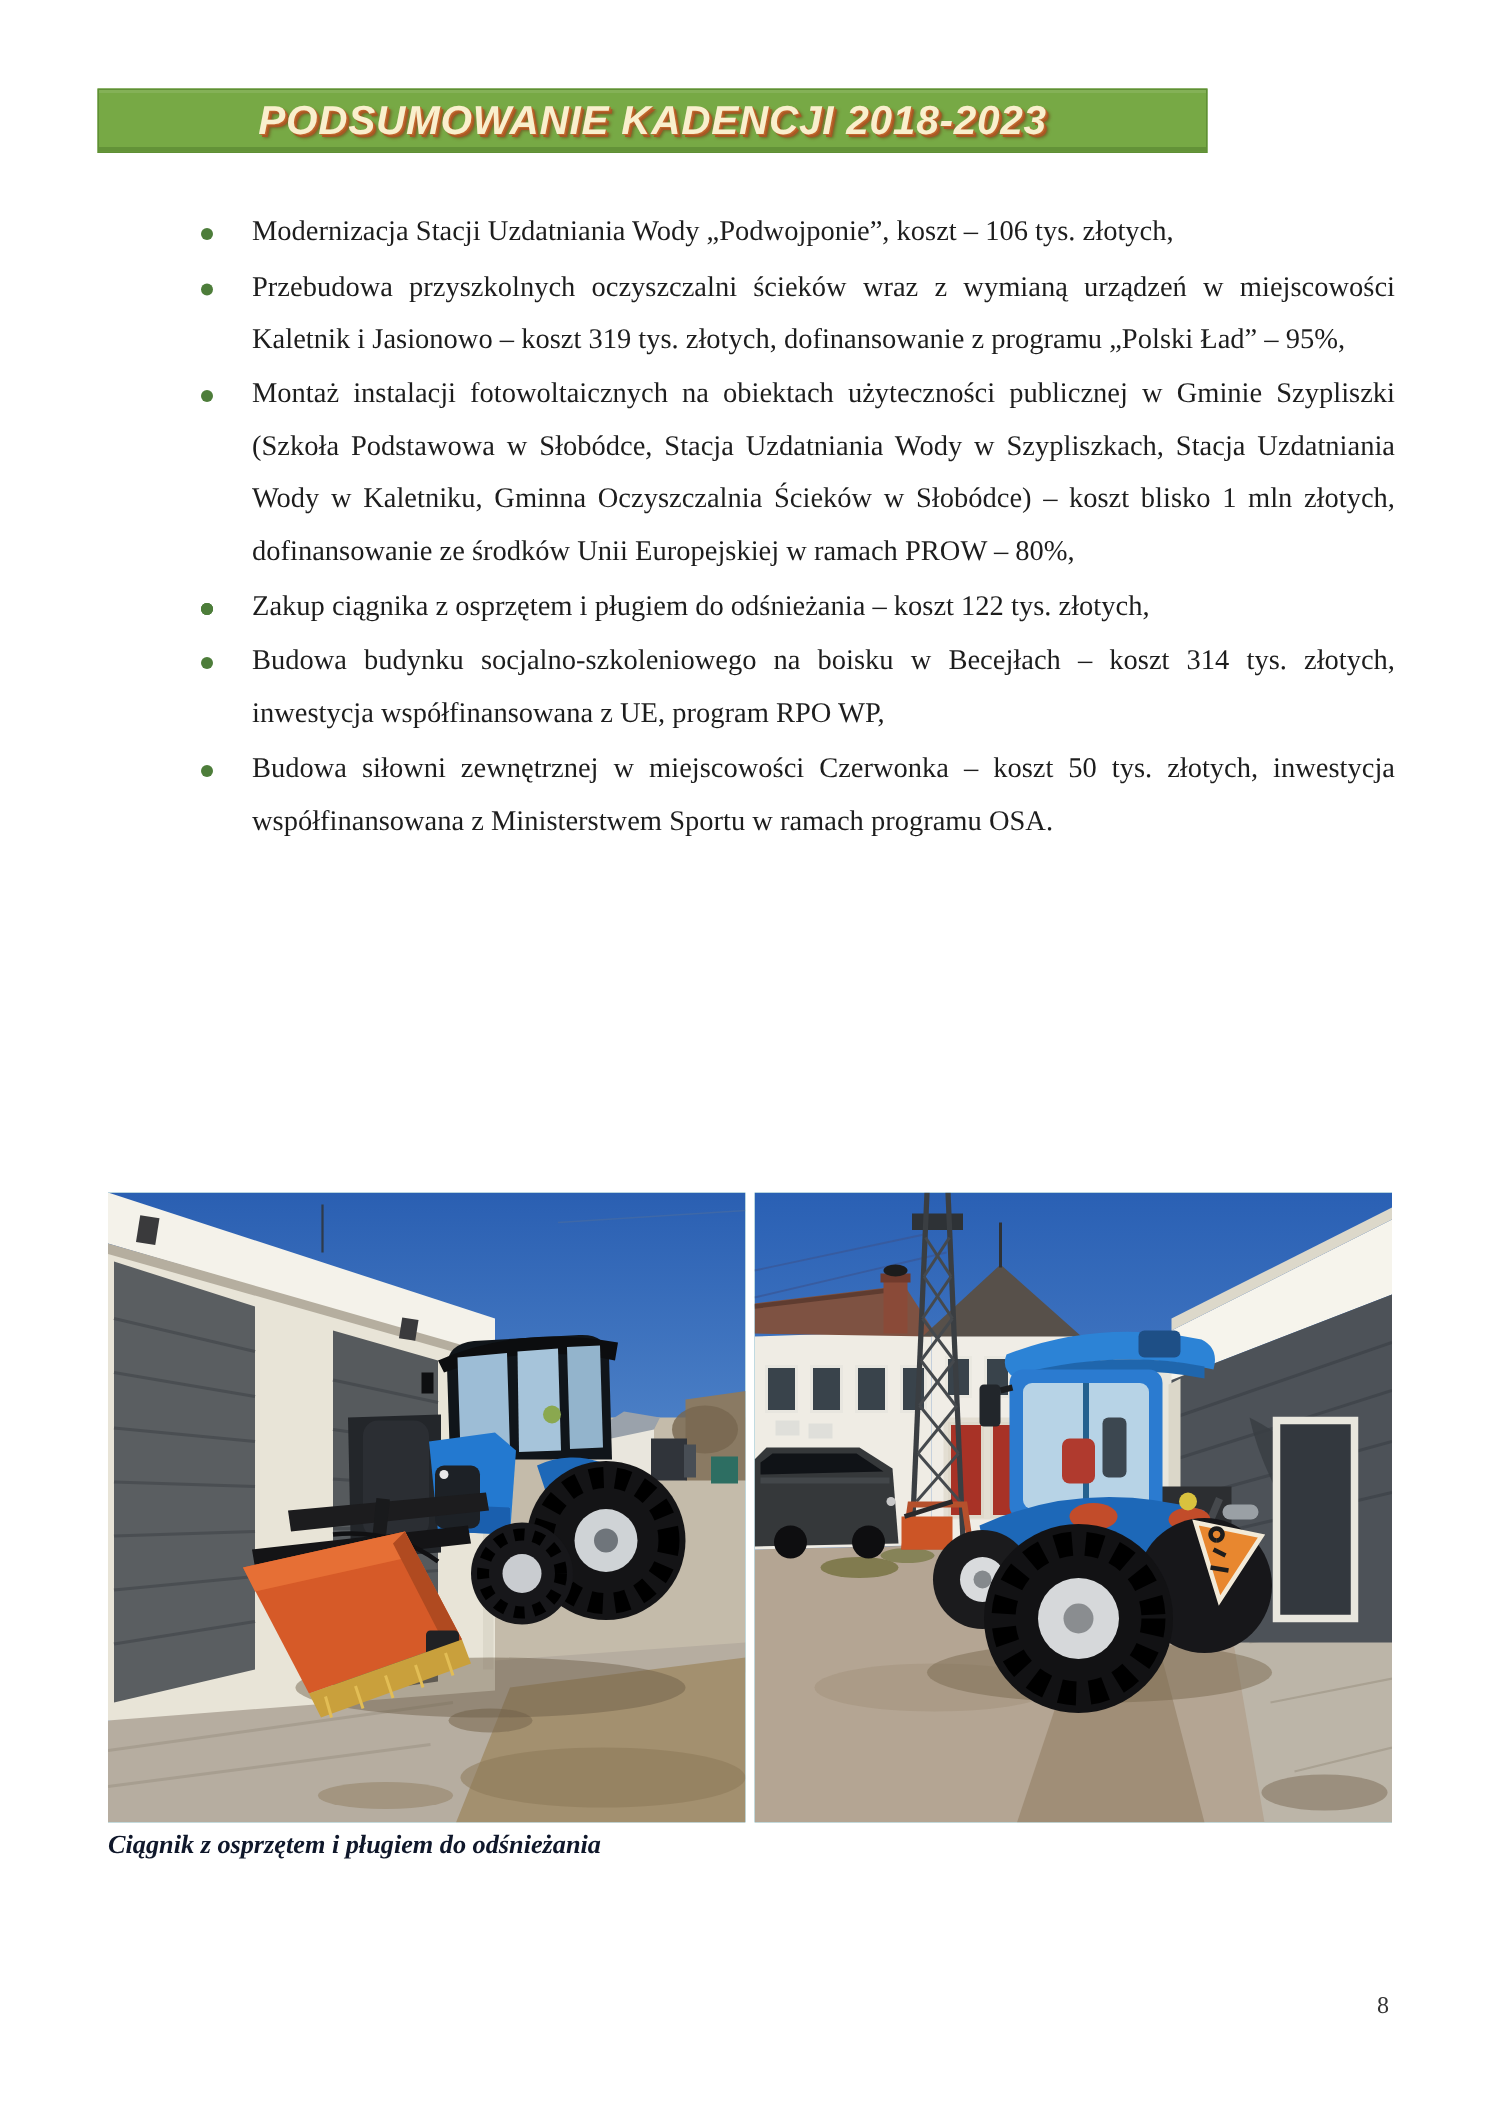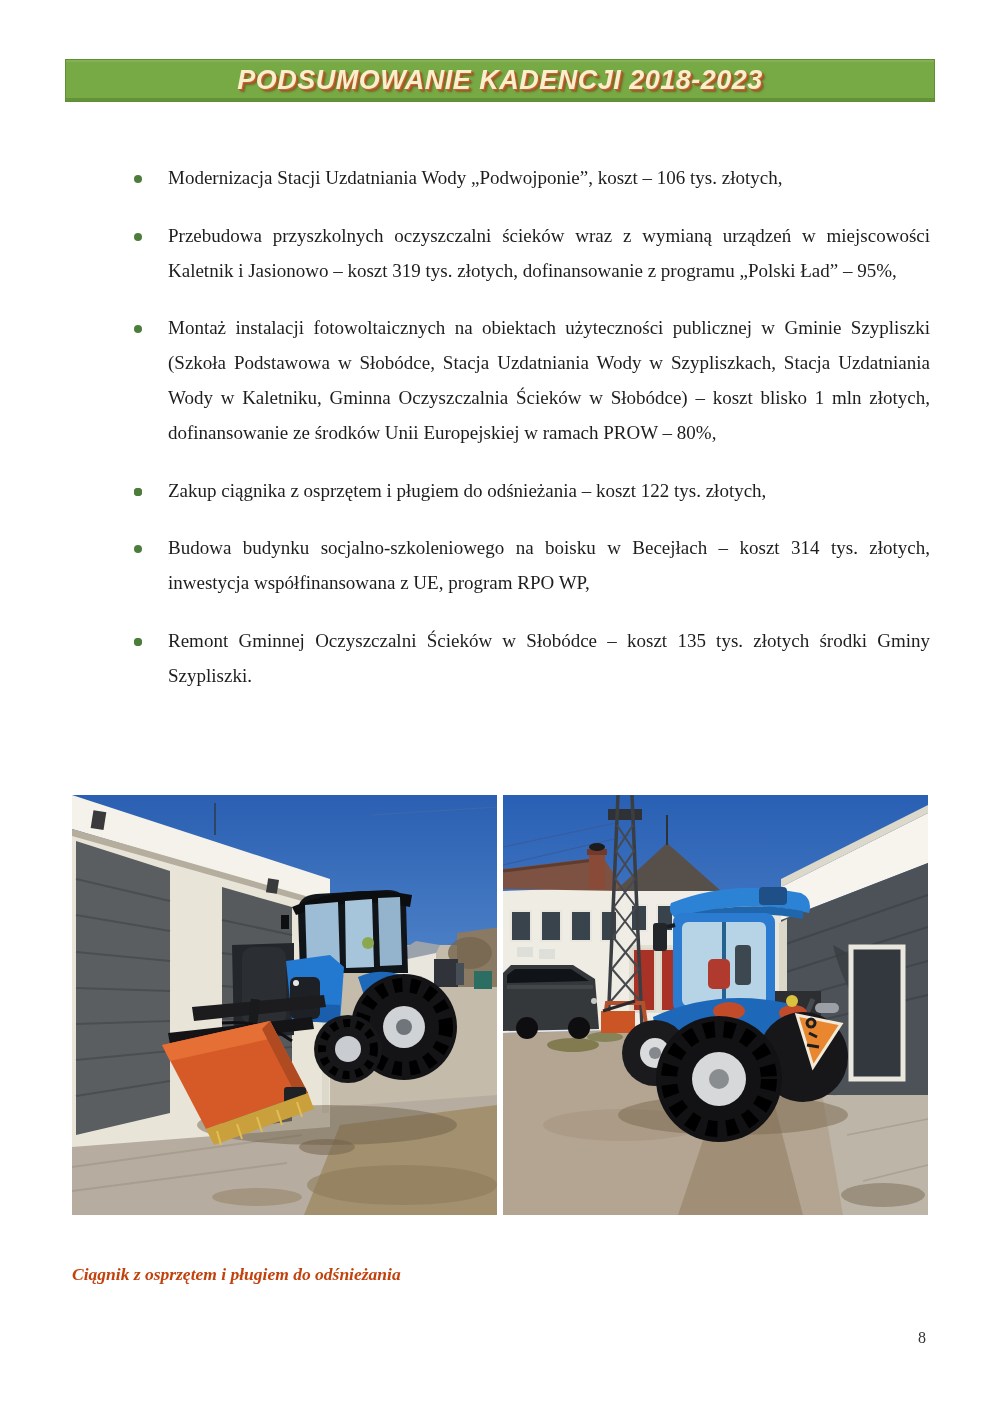--- a/index.html
+++ b/index.html
@@ -2,51 +2,51 @@
 <html lang="pl"><head>
 <meta charset="utf-8">
 <style>
   * { margin:0; padding:0; box-sizing:border-box; }
   html,body { background:#ffffff; }
   .page {
     position:relative; width:1000px; height:1415px; background:#ffffff;
     font-family:"Liberation Serif", serif; overflow:hidden; margin:0 auto;
   }
   .banner {
-    position:absolute; left:65px; top:59px; width:870px; height:43px;
+    position:absolute; left:65px; top:59px; width:740px; height:43px;
     background:#77a945; border:1px solid #5f8f35;
     display:flex; align-items:center; justify-content:center;
     box-shadow: inset 0 -3px 0 rgba(40,80,20,0.25), inset 0 2px 0 rgba(255,255,255,0.10);
   }
   .banner-title {
     font-family:"Liberation Sans", sans-serif; font-style:italic; font-weight:bold;
     font-size:27px; letter-spacing:0.5px; color:#f9efcd; white-space:nowrap;
     text-shadow: 1px 1px 0 #c0662c, 2px 2px 0 #a85824, 3px 3px 2px rgba(110,55,18,0.55);
   }
   .bullet-list {
     position:absolute; left:133px; top:138px; width:797px; list-style:none;
   }
   .bullet-list li {
     position:relative; padding-left:35px; margin-bottom:2px;
     text-align:justify; text-align-last:left;
-    font-size:19px; line-height:34.8px; color:#1d1d1d;margin-top:23px;
+    font-size:19px; line-height:34.8px; color:#1d1d1d;
   }
   .bullet-list li .dot {
     position:absolute; left:1px; top:14px; width:8px; height:8px;
     border-radius:50%; background:#4d7d3a;
   }
   .photos {
     position:absolute; left:72px; top:795px; width:856px; height:420px;
     display:flex; gap:6px;
   }
   .photo { width:425px; height:420px; overflow:hidden; background:#9cc; }
   .photo svg { display:block; }
   .caption {
-    position:absolute; left:72px; top:1264px;
-    font-style:italic; font-weight:bold; font-size:17.5px; color:#c2410c;
+    position:absolute; left:72px; top:1219px;
+    font-style:italic; font-weight:bold; font-size:17.5px; color:#0f172a;
   }
   .page-number {
     position:absolute; left:912px; top:1329px; width:20px; text-align:center;
     font-size:16px; color:#333333;
   }
 </style>
 </head>
 <body>
 
 <div class="page">
@@ -56,22 +56,21 @@
   </div>
 
   <ul class="bullet-list">
     <li><span class="dot"></span><span>Modernizacja Stacji Uzdatniania Wody „Podwojponie”, koszt – 106 tys. złotych,</span></li>
     <li><span class="dot"></span><span>Przebudowa przyszkolnych oczyszczalni ścieków wraz z wymianą urządzeń w miejscowości Kaletnik i Jasionowo – koszt 319 tys. złotych, dofinansowanie z programu „Polski Ład” – 95%,</span></li>
     <li><span class="dot"></span><span>Montaż instalacji fotowoltaicznych na obiektach użyteczności publicznej w Gminie Szypliszki (Szkoła Podstawowa w Słobódce, Stacja Uzdatniania Wody w Szypliszkach, Stacja Uzdatniania Wody w Kaletniku, Gminna Oczyszczalnia Ścieków w Słobódce) – koszt blisko 1 mln złotych, dofinansowanie ze środków Unii Europejskiej w ramach PROW – 80%,</span></li>
     <li><span class="dot"></span></li>
     <li><span class="dot"></span></li>
     <li><span class="dot"></span><span>Zakup ciągnika z osprzętem i pługiem do odśnieżania – koszt 122 tys. złotych,</span></li>
     <li><span class="dot"></span><span>Budowa budynku socjalno-szkoleniowego na boisku w Becejłach – koszt 314 tys. złotych, inwestycja współfinansowana z UE, program RPO WP,</span></li>
-    <li><span class="dot"></span></li>
-    <li><span class="dot"></span><span>Remont Gminnej Oczyszczalni Ścieków w Słobódce – koszt 135 tys. złotych środki Gminy Szypliszki.</span></li>
+    <li><span class="dot"></span><span>Budowa siłowni zewnętrznej w miejscowości Czerwonka – koszt 50 tys. złotych, inwestycja współfinansowana z Ministerstwem Sportu w ramach programu OSA.</span></li>
   </ul>
 
   <div class="photos">
 
     <div class="photo">
     <svg width="425" height="420" viewBox="0 0 425 420">
       <defs>
         <linearGradient id="skyL" x1="0" y1="0" x2="0" y2="1">
           <stop offset="0" stop-color="#2a5fb2"></stop>
               <stop offset="0.6" stop-color="#5f93d2"></stop>

